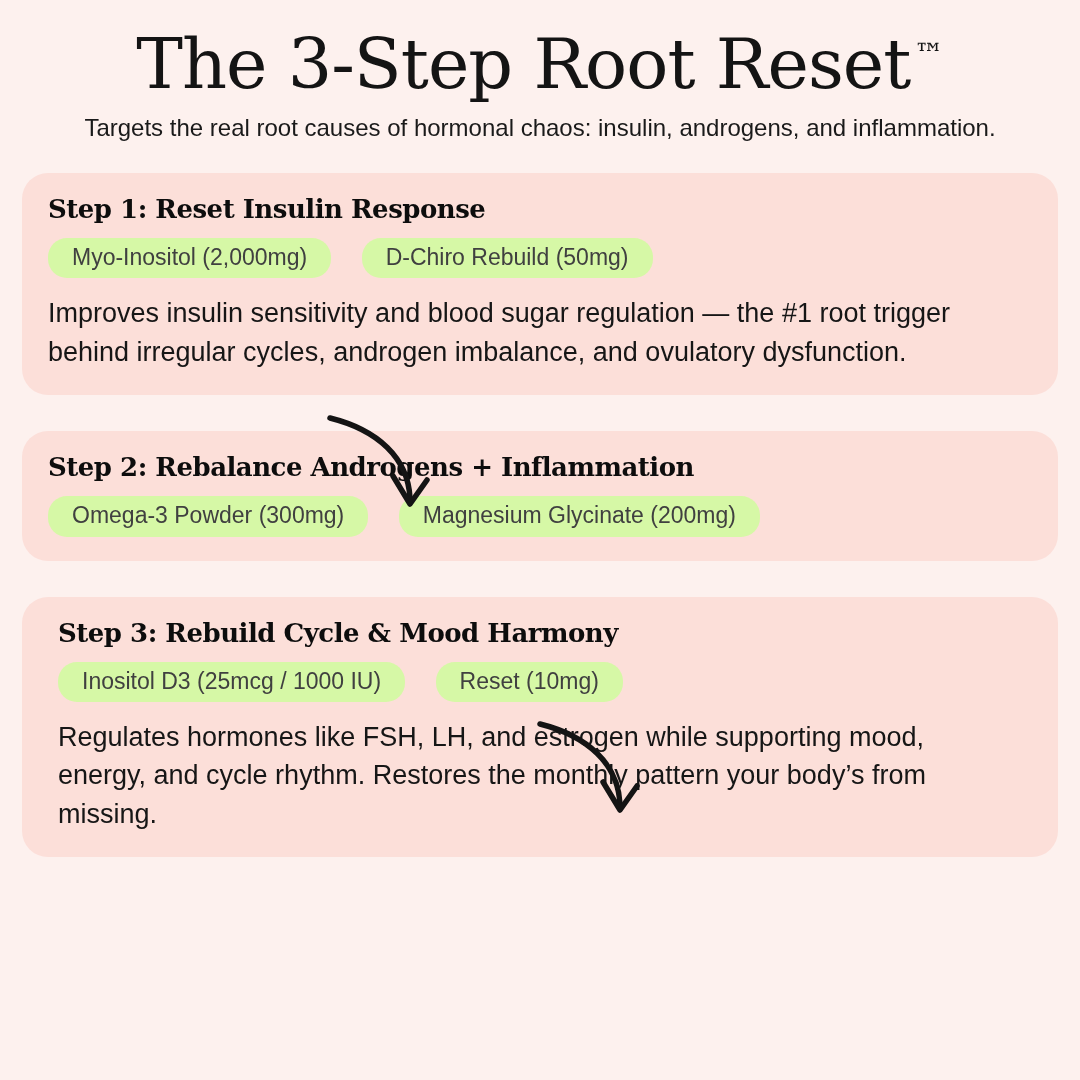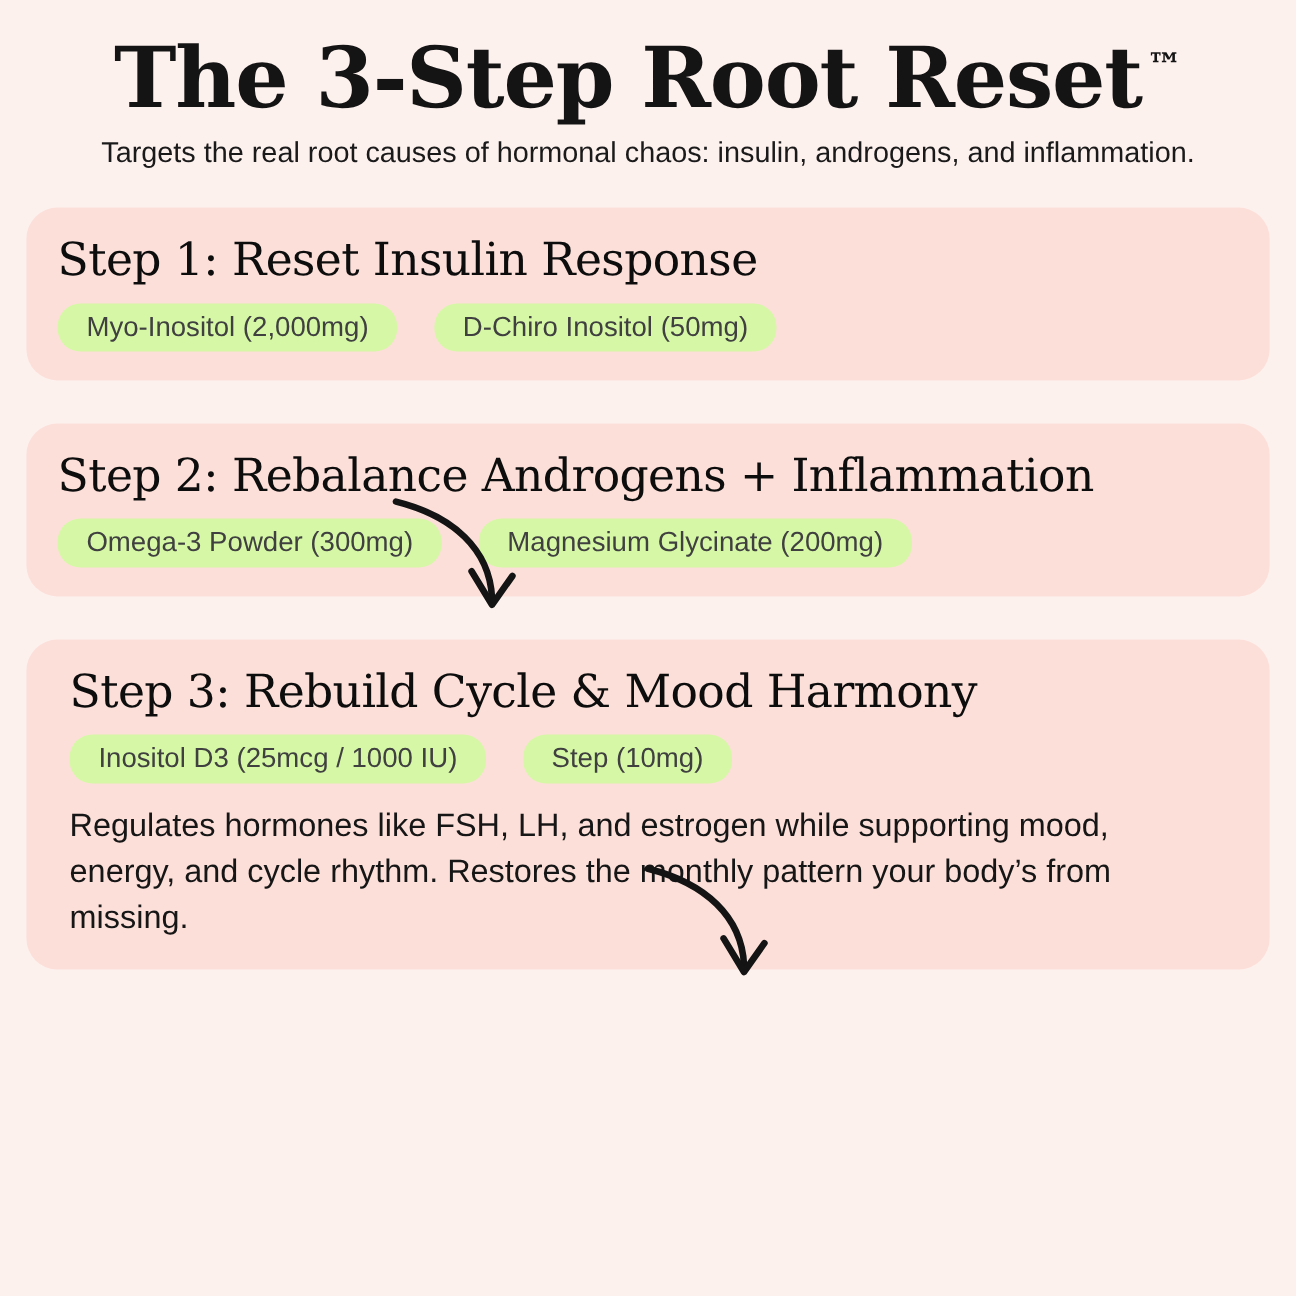--- a/index.html
+++ b/index.html
@@ -13,21 +13,21 @@
   body{
     width:1080px;height:1080px;position:relative;
     background:var(--page-bg);
     color:var(--ink);
     font-family:"Liberation Sans","DejaVu Sans",sans-serif;
   }
   .header{padding-top:26px;text-align:center;}
   .title{
     margin:0;
     font-family:"DejaVu Serif","Liberation Serif",serif;
-    font-weight:700;
+    font-weight:400;
     font-size:70px;
     line-height:1.1;
     letter-spacing:-1px;
     color:var(--ink);
   }
   .tm{
     font-size:0.42em;
     vertical-align:super;
     letter-spacing:0;
     margin-left:4px;
@@ -42,22 +42,22 @@
   .card{
     background:var(--card-bg);
     border-radius:26px;
     padding:21px 26px 24px;
     margin-bottom:36px;
   }
   .card:last-child{margin-bottom:12px;}
   .step-title{
     margin:0;
     font-family:"DejaVu Serif","Liberation Serif",serif;
-    font-weight:400;
-    font-size:38px;
+    font-weight:700;
+    font-size:26px;
     line-height:1.2;
     letter-spacing:-0.5px;
     color:#0d0d0d;
   }
   .pills{margin-top:13px;}
   .pill{
     display:inline-block;
     background:var(--pill-bg);
     border-radius:19px;
     padding:7px 24px 8px;
@@ -92,37 +92,38 @@
   <h1 class="title"><span>The 3-Step Root Reset</span><span class="tm">™</span></h1>
   <p class="subtitle">Targets the real root causes of hormonal chaos: insulin, androgens, and inflammation.</p>
 </div>
 
 <div class="cards">
 
   <section class="card">
     <h2 class="step-title">Step 1: Reset Insulin Response</h2>
     <div class="pills">
       <span class="pill">Myo-Inositol (2,000mg)</span>
-      <span class="pill">D-Chiro Inositol (50mg)</span>
+      <span class="pill">D-Chiro Rebuild (50mg)</span>
     </div>
+    <p class="step-body">Improves insulin sensitivity and blood sugar regulation — the #1 root trigger behind irregular cycles, androgen imbalance, and ovulatory dysfunction.</p>
   </section>
 
   <section class="card">
     <h2 class="step-title">Step 2: Rebalance Androgens + Inflammation</h2>
     <div class="pills">
       <span class="pill">Omega-3 Powder (300mg)</span>
       <span class="pill">Magnesium Glycinate (200mg)</span>
     </div>
   </section>
 
   <section class="card indent">
     <h2 class="step-title">Step 3: Rebuild Cycle &amp; Mood Harmony</h2>
     <div class="pills">
       <span class="pill">Inositol D3 (25mcg / 1000 IU)</span>
-      <span class="pill">Step (10mg)</span>
+      <span class="pill">Reset (10mg)</span>
     </div>
     <p class="step-body">Regulates hormones like FSH, LH, and estrogen while supporting mood, energy, and cycle rhythm. Restores the monthly pattern your body’s from missing.</p>
   </section>
 
 </div>
 
 <div class="flow-arrow arrow-1">
   <svg viewBox="0 0 110 115" fill="none" xmlns="http://www.w3.org/2000/svg">
     <path d="M 10 14 C 58 26, 88 54, 90 94" stroke="#141414" stroke-width="5.5" stroke-linecap="round"></path>
     <path d="M 73 72 L 90 100 L 107 76" stroke="#141414" stroke-width="5.5" stroke-linecap="round" stroke-linejoin="round"></path>

